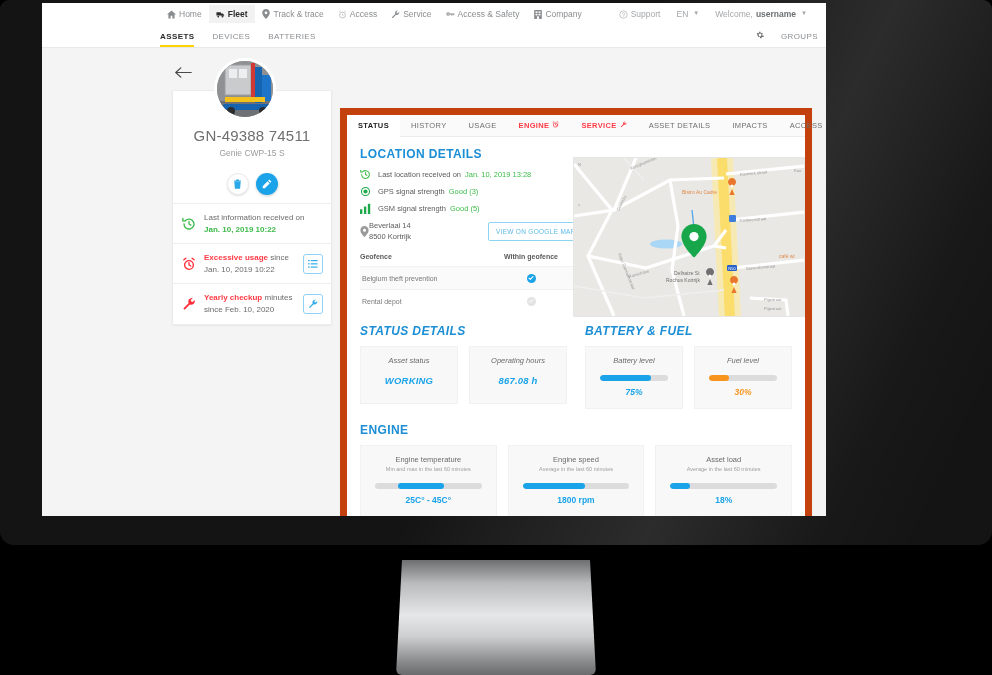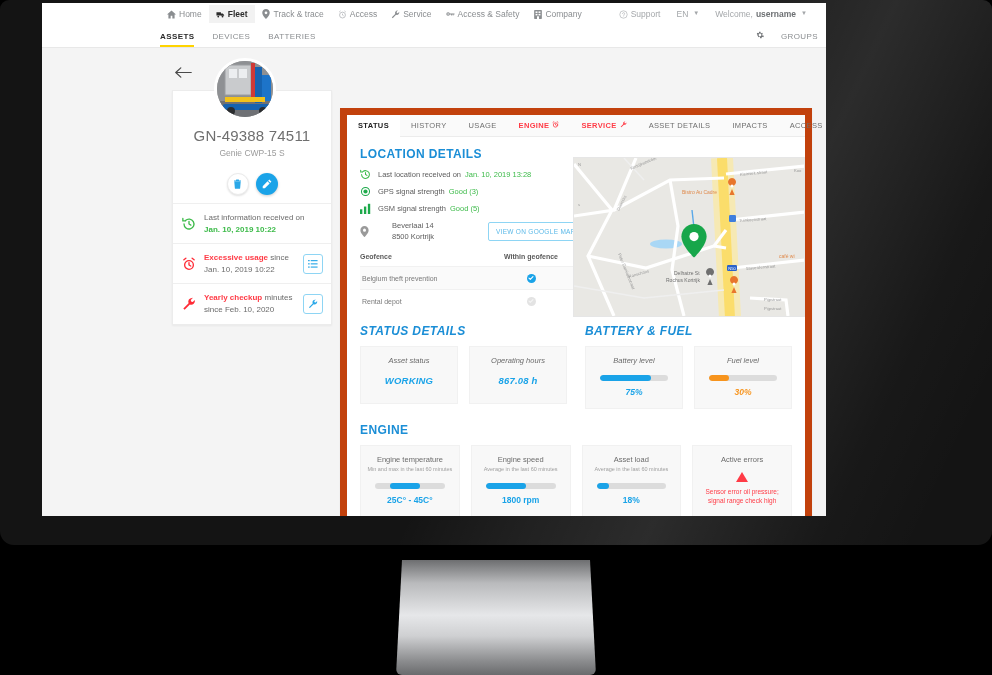--- a/index.html
+++ b/index.html
@@ -167,21 +167,21 @@
 
   .panel-body { padding: 10px 13px 0 13px; position: relative; }
   .sect-title {
     font-size: 12px; font-weight: bold; color: #1b8ed6;
     letter-spacing: .4px; margin-bottom: 8px;
   }
   .loc-left { width: 228px; }
   .loc-line { display: flex; align-items: center; gap: 7px; font-size: 7.5px; color: #5d5d5d; margin-bottom: 6px; }
   .loc-line .lico { width: 11px; flex: 0 0 11px; display: flex; align-items: center; justify-content: center; }
 
-  .addr-row { display: flex; align-items: center; gap: 23px; margin-top: 7px; }
+  .addr-row { display: flex; align-items: center; gap: 0; margin-top: 7px; }
   .addr-txt { font-size: 7.5px; color: #5d5d5d; line-height: 1.4; flex: 1; }
   .gmaps-btn {
     border: 1px solid #8ed5f4; color: #5bb9e8; background: #fff;
     font-size: 6.5px; letter-spacing: .3px; padding: 5px 7px; border-radius: 2px;
     cursor: default; white-space: nowrap;
   }
   .geo-table { margin-top: 11px; width: 228px; font-size: 7px; }
   .geo-head { display: flex; color: #5a5a5a; font-weight: bold; padding: 0 0 6px 0; }
   .geo-head .c1 { flex: 1; }
   .geo-head .c2 { width: 78px; text-align: center; }
@@ -708,24 +708,19 @@
 
             <div class="stat-card">
               <div class="stat-label">Asset load</div>
               <div class="stat-sublabel">Average in the last 60 minutes</div>
               <div class="bar-wrap">
                 <div class="bar-fill blue" id="bar-load" style="left: 0%; width: 18%;"></div>
               </div>
               <div class="bar-val" style="color:#1aa3e8">18%</div>
             </div>
 
-            <div class="stat-card">
-              <div class="stat-label">Active errors</div>
-              <div class="err-tri"></div>
-              <div class="err-txt">Sensor error oil pressure; signal range check high</div>
-            </div>
           </div>
         </div>
 
       </div>
     </div>
   </div>
 </div>
 
 </body></html>

